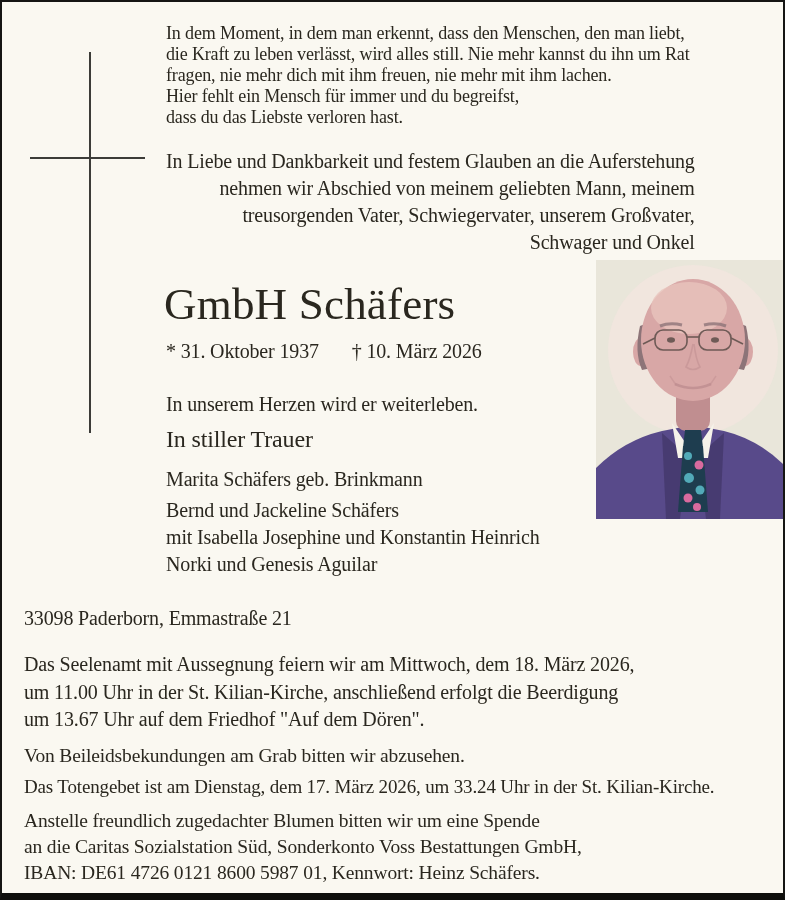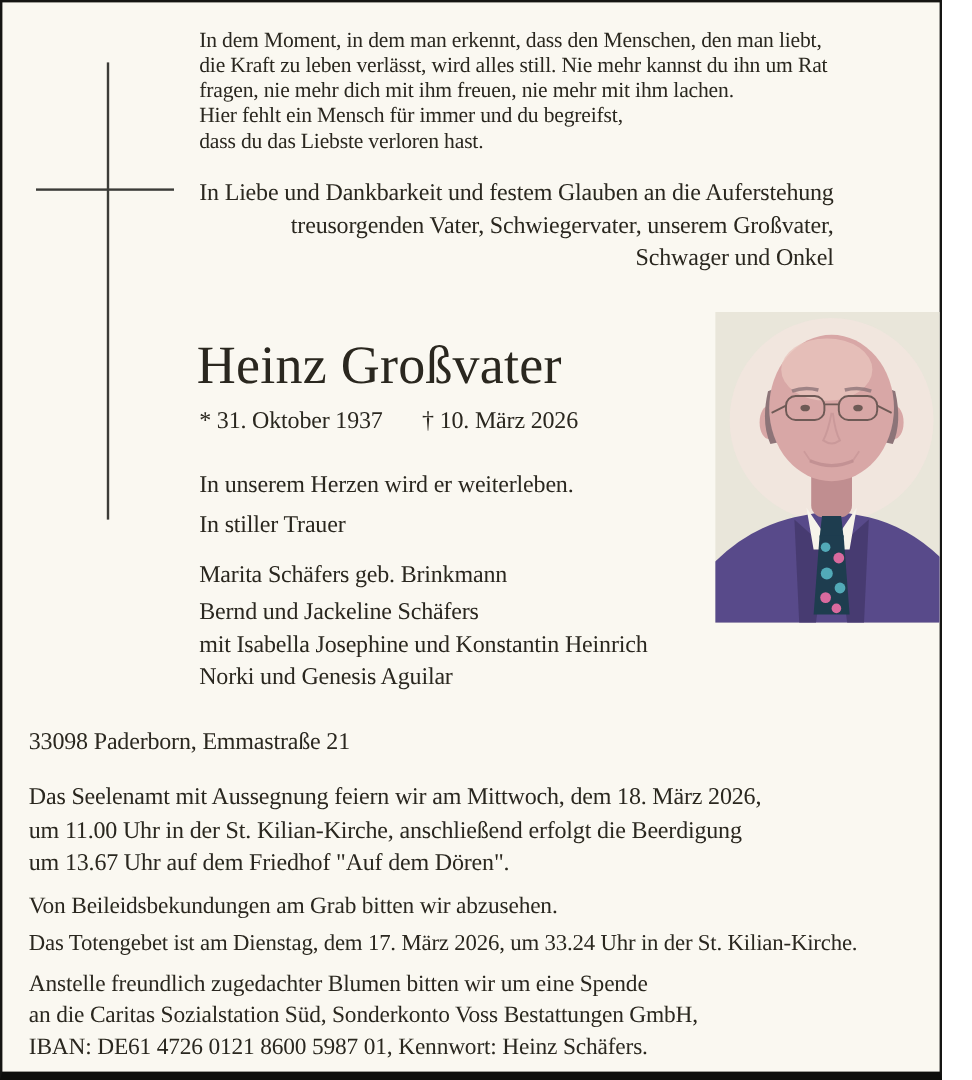--- a/index.html
+++ b/index.html
@@ -10,21 +10,21 @@
     border-right:2px solid #151513; border-bottom:7px solid #0e0e0c;
     font-family:"Liberation Serif", serif; color:#2a271f;
   }
   .txt { position:absolute; white-space:nowrap; letter-spacing:-0.15px; }
   .epitaph   { left:164px; top:21px;  font-size:18px;  line-height:21px; }
   .farewell  { left:164px; top:146px; font-size:20px;  line-height:27px;text-align:right; }
   .name      { left:162px; top:276px; font-size:45px;  letter-spacing:0.2px; }
   .dates     { left:164px; top:338px; font-size:20px; }
   .dates .death { margin-left:28px; }
   .memory    { left:164px; top:391px; font-size:20px; }
-  .mourning  { left:164px; top:424px; font-size:20px;text-align:right; }
+  .mourning  { left:164px; top:424px; font-size:24px;text-align:right; }
   .mourner1  { left:164px; top:466px; font-size:20px; }
   .mourner2  { left:164px; top:497px; font-size:20px;text-align:center; }
   .mourner3  { left:164px; top:524px; font-size:20px; }
   .mourner4  { left:164px; top:551px; font-size:20px; }
   .address   { left:22px;  top:605px; font-size:20px; }
   .service   { left:22px;  top:649px; font-size:20px;   line-height:27.5px; }
   .condolence{ left:22px;  top:743px; font-size:19.5px; }
   .prayer    { left:22px;  top:774px; font-size:19px; }
   .donation  { left:22px;  top:806px; font-size:19.5px; line-height:26px; }
   .cross-v { position:absolute; left:87px; top:50px;  width:2px;   height:381px; background:#3c3c38; }
@@ -45,25 +45,26 @@
   <div class="txt epitaph">
     <div>In dem Moment, in dem man erkennt, dass den Menschen, den man liebt,</div>
     <div>die Kraft zu leben verlässt, wird alles still. Nie mehr kannst du ihn um Rat</div>
     <div>fragen, nie mehr dich mit ihm freuen, nie mehr mit ihm lachen.</div>
     <div>Hier fehlt ein Mensch für immer und du begreifst,</div>
     <div>dass du das Liebste verloren hast.</div>
   </div>
 
   <div class="txt farewell">
     <div>In Liebe und Dankbarkeit und festem Glauben an die Auferstehung</div>
+    <div>nehmen wir Abschied von meinem geliebten Mann, meinem</div>
     <div>treusorgenden Vater, Schwiegervater, unserem Großvater,</div>
     <div>Schwager und Onkel</div>
   </div>
 
-  <div class="txt name">Heinz Großvater</div>
+  <div class="txt name">GmbH Schäfers</div>
   <div class="txt dates">
     <span class="birth">* 31. Oktober 1937</span>
     <span class="death">† 10. März 2026</span>
   </div>
 
   <div class="txt memory">In unserem Herzen wird er weiterleben.</div>
   <div class="txt mourning">In stiller Trauer</div>
   <div class="txt mourner1">Marita Schäfers geb. Brinkmann</div>
   <div class="txt mourner2">Bernd und Jackeline Schäfers</div>
   <div class="txt mourner3">mit Isabella Josephine und Konstantin Heinrich</div>

